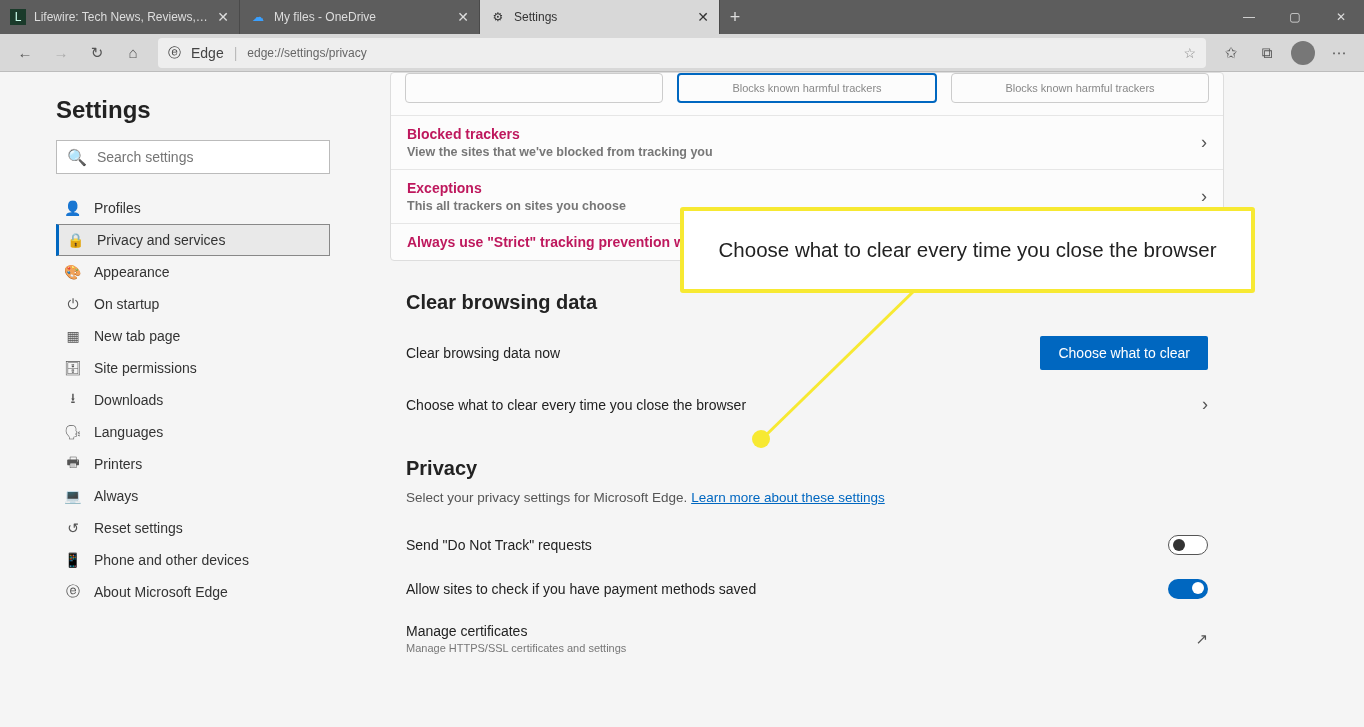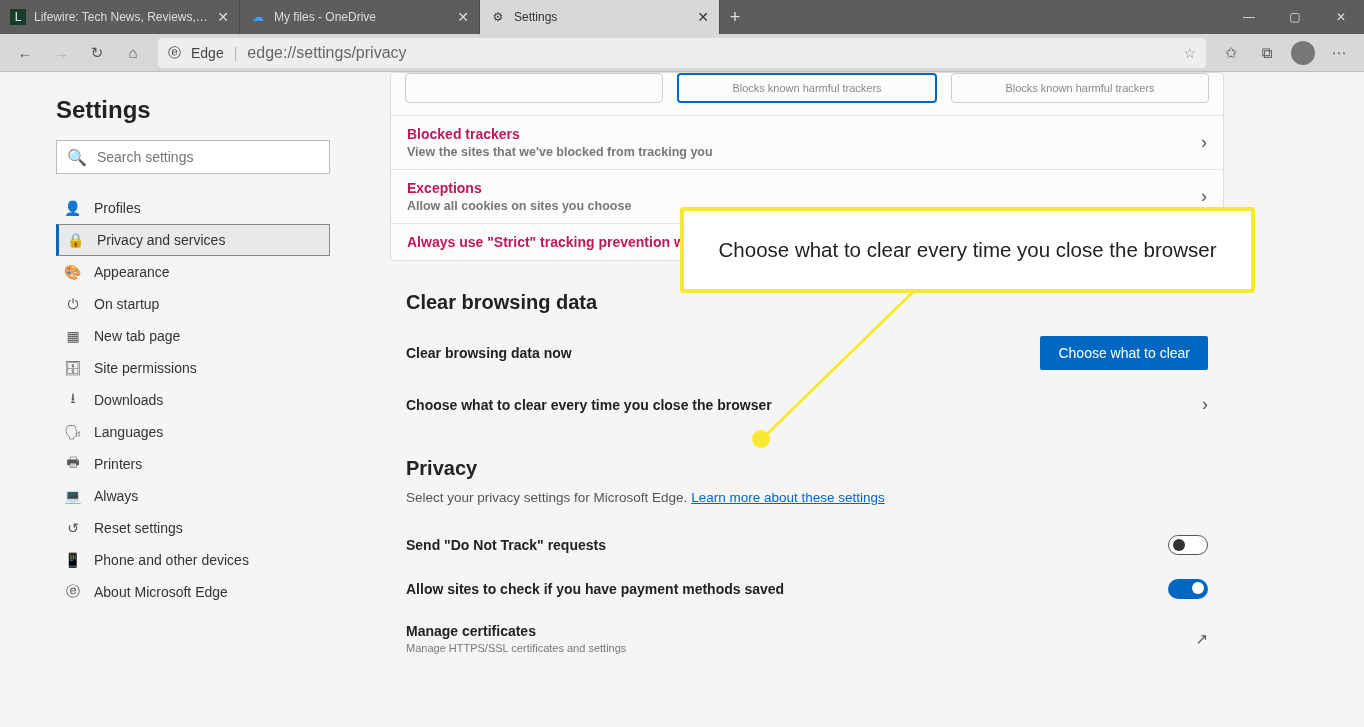--- a/index.html
+++ b/index.html
@@ -16,21 +16,21 @@
 .newtab { width:30px; display:flex; align-items:center; justify-content:center; font-size:18px; cursor:pointer; }
 .wincontrols { margin-left:auto; display:flex; }
 .wc { width:46px; display:flex; align-items:center; justify-content:center; font-size:12px; cursor:pointer; }
 
 .toolbar { height:38px; background:#d8d8d8; display:flex; align-items:center; padding:0 8px; gap:2px; border-bottom:1px solid #bcbcbc; }
 .tb-btn { width:34px; height:34px; display:flex; align-items:center; justify-content:center; color:#555; cursor:pointer; border-radius:3px; font-size:15px; }
 .tb-btn.disabled { color:#aaa; }
 .address { flex:1; height:30px; background:#eee; border-radius:4px; display:flex; align-items:center; padding:0 10px; gap:10px; color:#444; font-size:14px; margin:0 6px; }
 .address .edge-icon { font-size:13px; }
 .address .sep { color:#bbb; }
-.address input { flex:1; border:none; background:transparent; font-size:16px; outline:none; color:#666; }
+.address input { flex:1; border:none; background:transparent; font-size:12px; outline:none; color:#666; }
 .avatar { width:24px; height:24px; border-radius:50%; background:#777; }
 
 .page { display:flex; height:calc(727px - 72px); background:#f5f5f5; }
 .sidebar { width:360px; padding:24px 30px 0 56px; }
 .sidebar h1 { font-size:24px; font-weight:600; margin-bottom:16px; color:#222; }
 .search-settings { display:flex; align-items:center; gap:10px; height:34px; border:1px solid #bbb; background:#fff; padding:0 10px; color:#666; margin-bottom:18px; }
 .search-settings input { border:none; outline:none; flex:1; font-size:14px; }
 .nav-item { display:flex; align-items:center; gap:12px; height:32px; padding:0 8px; font-size:14px; color:#333; cursor:pointer; }
 .nav-item .ic { width:18px; text-align:center; color:#555; }
 .nav-item.active { border:1px solid #888; border-left:3px solid #0067c0; background:#e9e9e9; }
@@ -45,21 +45,21 @@
 .row .txts { flex:1; }
 .row .title { font-size:14px; font-weight:600; color:#be185d; }
 .row .sub { font-size:12.5px; color:#777; margin-top:3px;font-weight:bold; }
 .chev { color:#555; font-size:18px; }
 
 .section { margin-right:140px; padding:0 16px; }
 .section h2 { font-size:20px; font-weight:600; margin:30px 0 10px; color:#222; }
 .section .desc { font-size:13.5px; color:#555; margin-bottom:18px; }
 .section .desc a, a.link { color:#0067c0; text-decoration:underline; cursor:pointer; }
 .opt-row { display:flex; align-items:center; padding:12px 0; }
-.opt-row .title { font-size:14px; font-weight:700; color:#222; }
+.opt-row .title { font-size:14px; font-weight:400; color:#222; }
 .opt-row .sub { font-size:11px; color:#777; margin-top:3px; }
 .btn-primary { background:#0067c0; color:#fff; border:none; height:34px; padding:4px 18px; font-size:14px; border-radius:2px; cursor:pointer; }
 
 .toggle { width:40px; height:20px; border-radius:10px; position:relative; cursor:pointer; }
 .toggle .knob { width:12px; height:12px; border-radius:50%; position:absolute; top:3px; }
 .toggle.off { border:1px solid #555; background:#fff; }
 .toggle.off .knob { left:4px; background:#333; }
 .toggle.on { background:#0067c0; }
 .toggle.on .knob { right:4px; background:#fff; }
 
@@ -196,21 +196,21 @@
       <div class="row divider">
         <div class="txts">
             <div class="title">Blocked trackers</div>
             <div class="sub">View the sites that we've blocked from tracking you</div>
           </div>
         <div class="chev">›</div>
       </div>
       <div class="row divider">
         <div class="txts">
             <div class="title">Exceptions</div>
-            <div class="sub">Allow all cookies on sites you choose</div>
+            <div class="sub">This all trackers on sites you choose</div>
           </div>
         <div class="chev">›</div>
       </div>
       <div class="row divider">
         <div class="txts">
             <div class="title">Always use "Strict" tracking prevention whe</div>
           </div>
       </div>
     </div>
 

